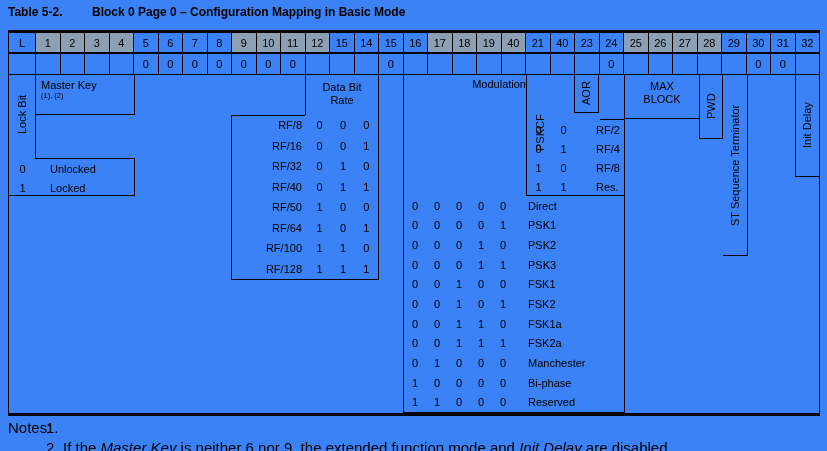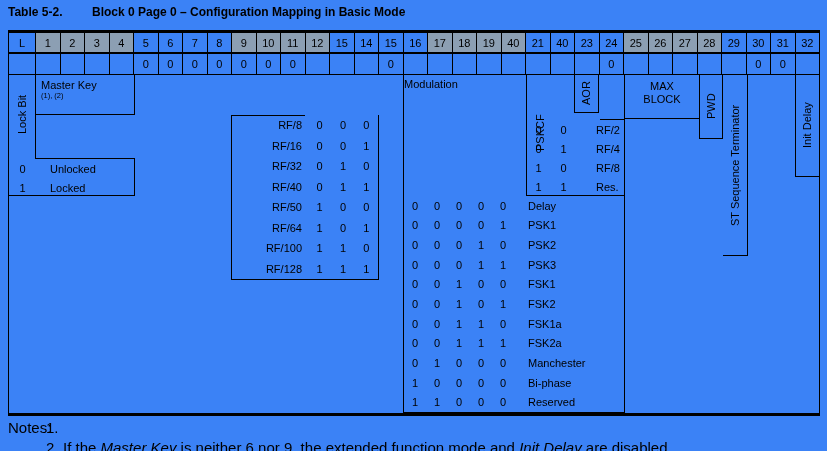--- a/index.html
+++ b/index.html
@@ -144,20 +144,24 @@
         <div class="row19">
           <div class="lk-val">0</div>
           <div class="lk-label">Unlocked</div>
         </div>
         <div class="row19">
           <div class="lk-val">1</div>
           <div class="lk-label">Locked</div>
         </div>
       </div>
 
+    <div class="abs bl br" style="left:296px;top:0;width:74px;height:40px;" id="dbr-header">
+      <div>Data Bit</div>
+      <div>Rate</div>
+    </div>
     <div class="abs bt" style="left:222px;top:40px;width:74px;height:0;"></div>
     <div class="abs bl br bb" style="left:222px;top:40px;width:148px;height:165px;" id="rf-table">
         <div class="rf-row">
           <div class="rf-label">RF/8</div>
           <div class="rf-bit">0</div>
           <div class="rf-bit">0</div>
           <div class="rf-bit">0</div>
         </div>
         <div class="rf-row">
           <div class="rf-label">RF/16</div>
@@ -197,21 +201,21 @@
         </div>
         <div class="rf-row">
           <div class="rf-label">RF/128</div>
           <div class="rf-bit">1</div>
           <div class="rf-bit">1</div>
           <div class="rf-bit">1</div>
         </div>
       </div>
 
     <div class="abs bl br bb" style="left:394px;top:0;width:222px;height:338px;box-sizing:border-box;">
-      <div class="abs" style="left:0;top:3px;width:122px;text-align:left;">Modulation</div>
+      <div class="abs" style="left:0;top:3px;width:122px;text-align:right;">Modulation</div>
       <div class="abs bl" style="left:122px;top:0;width:0;height:121px;"></div>
       <div class="abs vlabel" style="left:124px;top:2px;width:24px;height:112px;line-height:24px;">PSKCF</div>
       <div class="abs bl br bb" style="left:170px;top:0;width:25px;height:38px;box-sizing:border-box;">
         <div class="vlabel" style="width:100%;height:100%;line-height:23px;">AOR</div>
       </div>
       <div class="abs bt" style="left:196px;top:44px;width:25px;height:0;"></div>
       <div class="abs bb" style="left:122px;top:45px;width:99px;height:76px;box-sizing:border-box;" id="pskcf-table">
           <div class="pk-row">
             <div class="pk-bit">0</div>
             <div class="pk-bit">0</div>
@@ -233,21 +237,21 @@
             <div class="pk-label">Res.</div>
           </div>
         </div>
       <div class="abs" style="left:0;top:121px;width:221px;height:216px;" id="mod-rows">
           <div class="md-row">
             <div class="md-bit">0</div>
             <div class="md-bit">0</div>
             <div class="md-bit">0</div>
             <div class="md-bit">0</div>
             <div class="md-bit">0</div>
-            <div class="md-label">Delay</div>
+            <div class="md-label">Direct</div>
           </div>
           <div class="md-row">
             <div class="md-bit">0</div>
             <div class="md-bit">0</div>
             <div class="md-bit">0</div>
             <div class="md-bit">0</div>
             <div class="md-bit">1</div>
             <div class="md-label">PSK1</div>
           </div>
           <div class="md-row">

